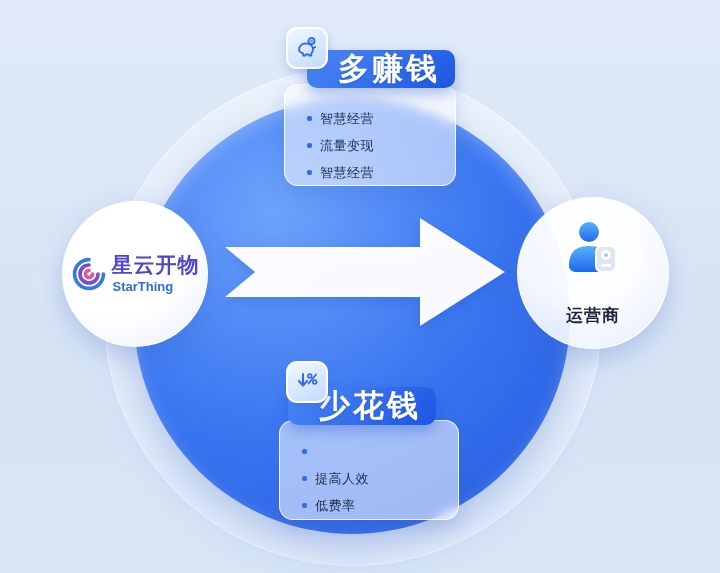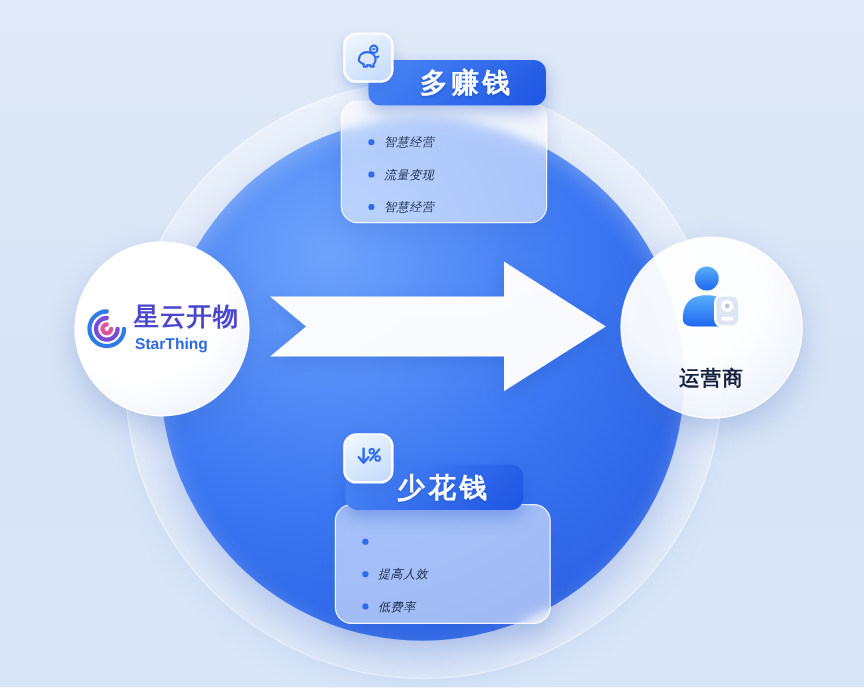--- a/index.html
+++ b/index.html
@@ -62,40 +62,40 @@
     z-index:6;
   }
   .pill{
     position:absolute;height:38px;border-radius:10px;
     background:linear-gradient(135deg,#4d89f8 0%,#1d55e2 100%);
     box-shadow:0 6px 14px rgba(30,80,200,0.35);
     display:flex;align-items:center;justify-content:center;
     z-index:5;
   }
   .pill span{
-    color:#ffffff;font-size:23px;font-weight:bold;letter-spacing:3px;
+    color:#ffffff;font-size:31px;font-weight:bold;letter-spacing:3px;
     padding-left:16px;text-shadow:0 1px 2px rgba(20,60,160,0.35);
   }
   .card-body{
     position:absolute;border-radius:14px;
     background:rgba(255,255,255,0.55);
     border:1.5px solid rgba(255,255,255,0.85);
     backdrop-filter:blur(4px);
     box-shadow:0 8px 18px rgba(60,100,190,0.18);
     z-index:4;
     box-sizing:border-box;
   }
   .card-body .li{
     display:flex;align-items:center;height:27px;padding-left:22px;
   }
   .dot{
     width:5px;height:5px;border-radius:2px;background:#2e6bee;
     margin-right:8px;flex:0 0 auto;
   }
-  .li-text{font-size:10px;color:#1a2b4a;font-weight:500;letter-spacing:0.5px;font-style:italic;}
+  .li-text{font-size:13px;color:#1a2b4a;font-weight:500;letter-spacing:0.5px;}
   
   .badge-top{left:286px;top:27px;}
   .pill-top{left:307px;top:50px;width:148px;}
   .body-top{left:284px;top:84px;width:172px;height:102px;padding-top:20px;}
   .badge-bottom{left:286px;top:361px;}
   .pill-bottom{left:288px;top:387px;width:148px;}
   .body-bottom{left:279px;top:420px;width:180px;height:100px;padding-top:17px;}
 </style>
 </head>
 <body>

